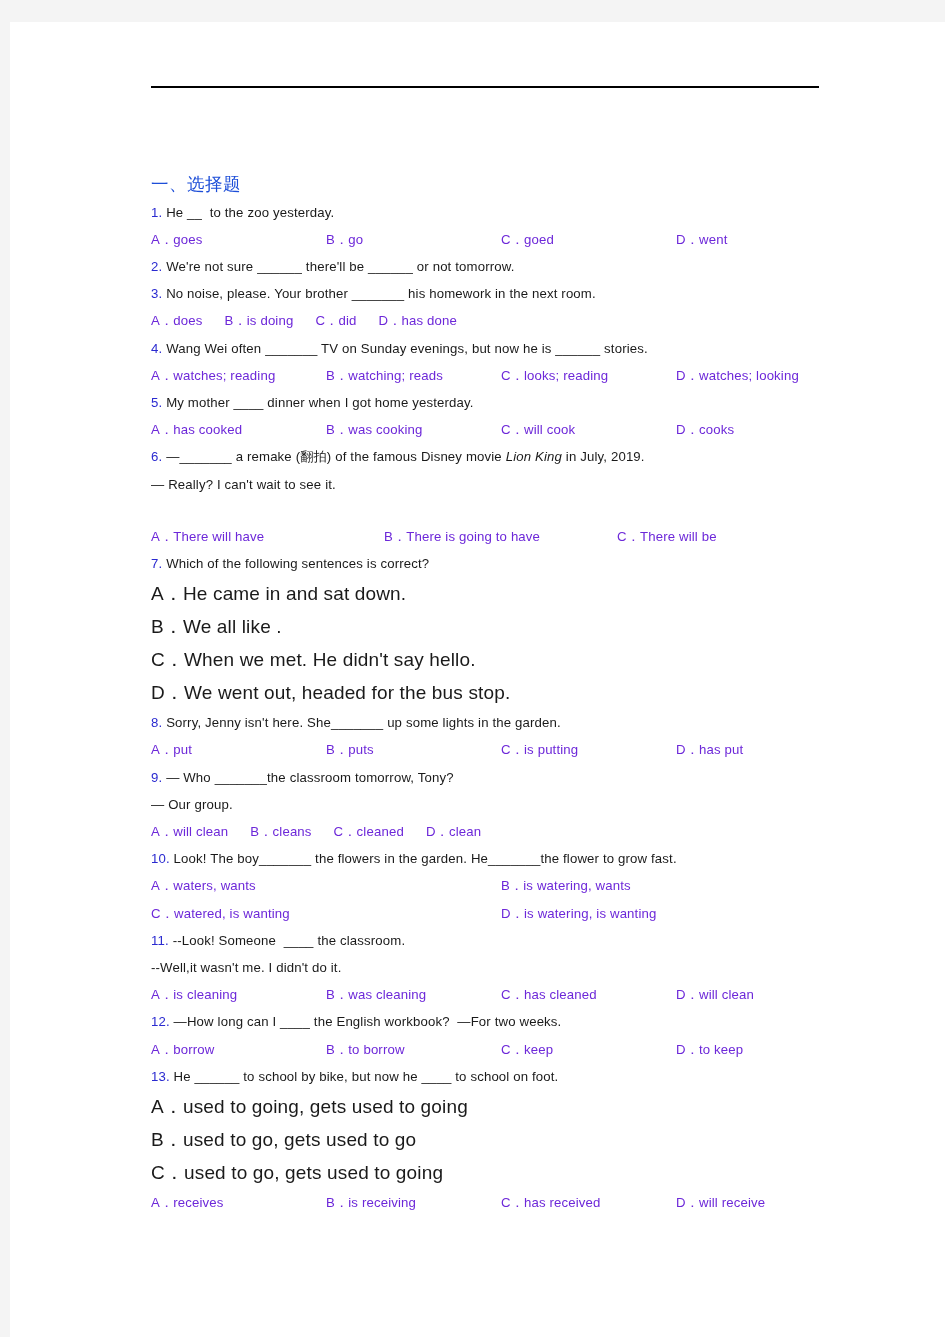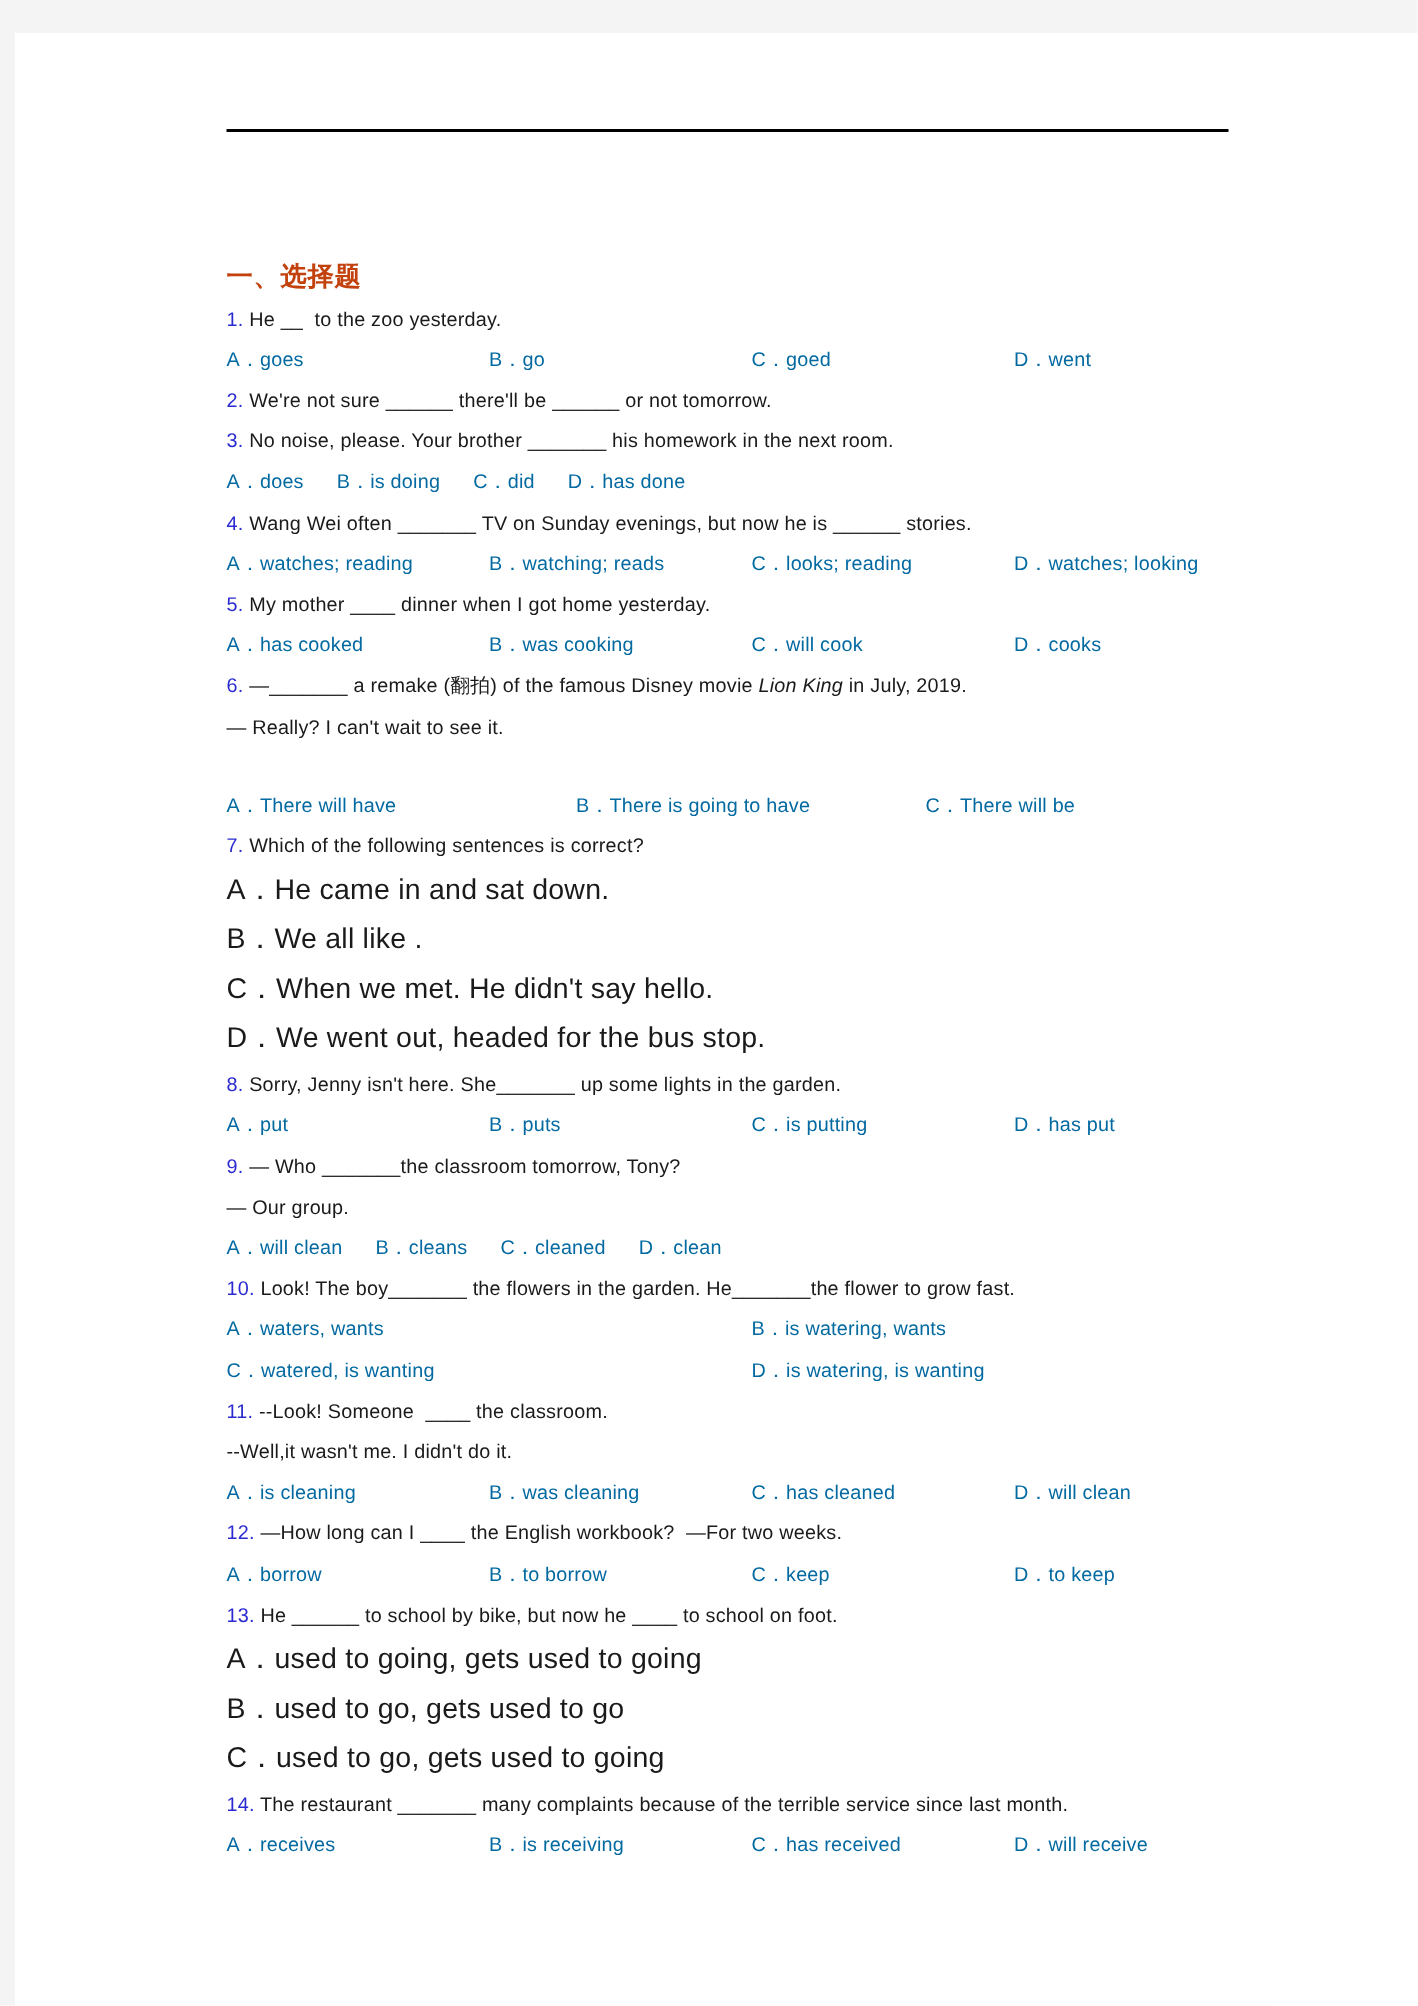--- a/index.html
+++ b/index.html
@@ -31,22 +31,22 @@
     border-top: 2px solid #000000;
   }
   .content {
     position: absolute;
     left: 141px;
     top: 150px;
     width: 700px;
   }
   .section-title {
     font-size: 17.5px;
-    font-weight: bold;
-    color: #c2410c;
+    font-weight: normal;
+    color: #1d4ed8;
     letter-spacing: 0.5px;
     margin: 0 0 9px 0;
     line-height: 1.4;
   }
   .line {
     font-size: 13.2px;
     color: #1a1a1a;
     line-height: 1.0;
     margin: 0 0 14px 0;
     white-space: pre;
@@ -64,21 +64,21 @@
     color: #1a1a1a;
     margin: 0 0 14px 0;
     line-height: 1.0;
     white-space: pre;
     letter-spacing: 0.15px;
   }
   .opt-grid {
     display: flex;
     margin: 0 0 14px 0;
     font-size: 13.2px;
-    color: #0369a1;
+    color: #6d28d9;
     line-height: 1.0;
     letter-spacing: 0.15px;
   }
   .opt-grid > span {
     white-space: pre;
   }
   .c4 > span { width: 175px; flex: 0 0 175px; }
   .c2 > span { width: 350px; flex: 0 0 350px; }
   .cflow > span { flex: 0 0 auto; margin-right: 22px; }
   .c3 > span { width: 233px; flex: 0 0 233px; margin-top: 25px; }
@@ -184,21 +184,20 @@
       <span>B．to borrow</span>
       <span>C．keep</span>
       <span>D．to keep</span>
     </div>
 
     <div class="line"><span class="qnum">13.</span><span> He ______ to school by bike, but now he ____ to school on foot.</span></div>
     <div class="opt-row">A．used to going, gets used to going</div>
     <div class="opt-row">B．used to go, gets used to go</div>
     <div class="opt-row">C．used to go, gets used to going</div>
 
-    <div class="line"><span class="qnum">14.</span><span> The restaurant _______ many complaints because of the terrible service since last month.</span></div>
     <div class="opt-grid c4">
       <span>A．receives</span>
       <span>B．is receiving</span>
       <span>C．has received</span>
       <span>D．will receive</span>
     </div>
 
   </div>
 </div>
 

